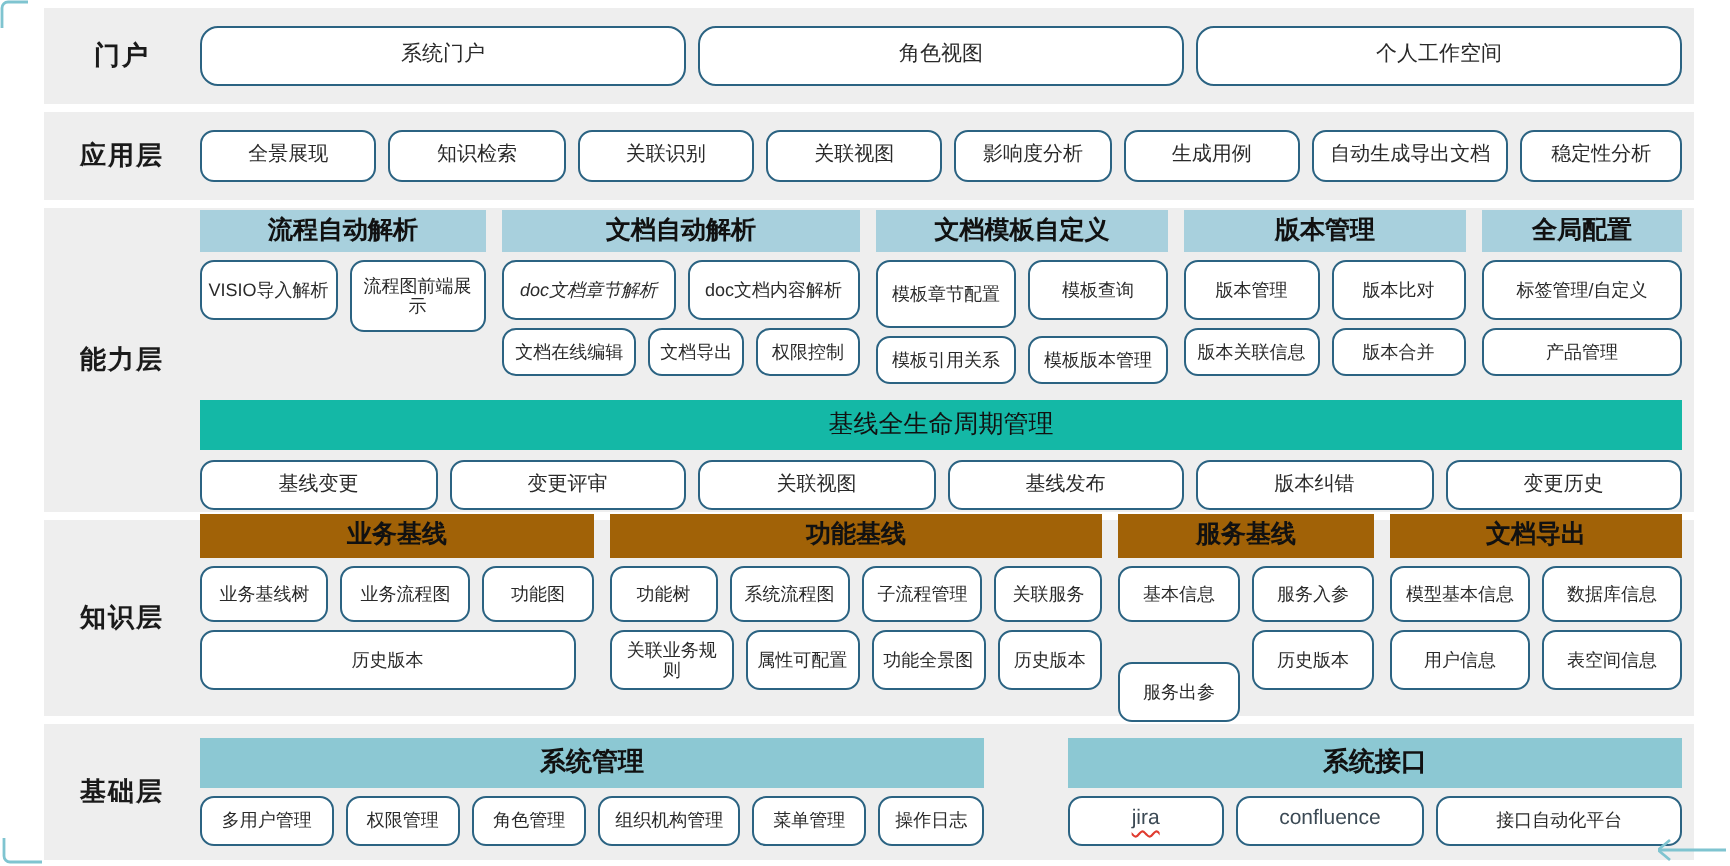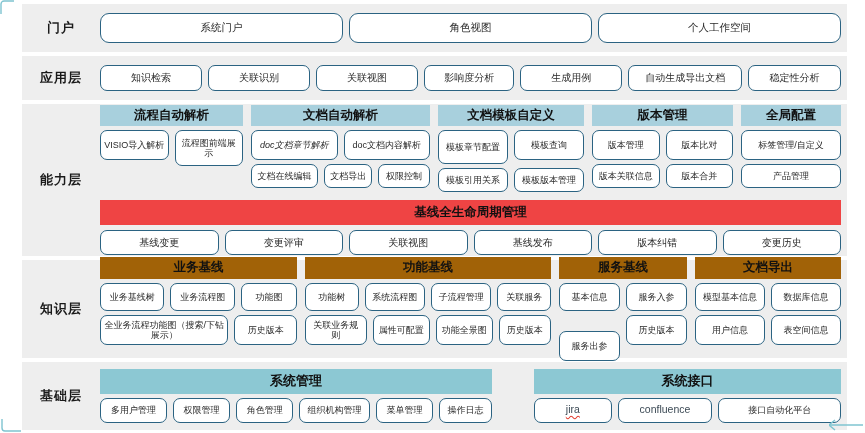--- a/index.html
+++ b/index.html
@@ -59,23 +59,23 @@
     margin-bottom: 4px;
   }
   .grp-head.gray { background: #a16207; }
   .grp-head.teal { background: #8cc8d3; font-size: 13px; padding: 5px 0; }
 
   .cols { display: flex; gap: 8px; align-items: flex-start; }
   .col { display: flex; flex-direction: column; }
   .col .pill-row + .pill-row { margin-top: 4px; }
 
   .wide-head {
-    background: #ef4444;
+    background: #14b8a6;
     text-align: center;
-    font-weight: bold;
+    font-weight: normal;
     font-size: 12.5px;
     color: #111;
     padding: 4px 0;
     margin-bottom: 5px;
   }
 
   .jira-underline {
     text-decoration: underline;
     text-decoration-style: wavy;
     text-decoration-color: #e03b2f;
@@ -99,20 +99,21 @@
         <div class="pill big" style="flex:1 1 0;height:30px;">角色视图</div>
         <div class="pill big" style="flex:1 1 0;height:30px;">个人工作空间</div>
       </div>
     </div>
   </div>
 
   <div class="band" style="top:56px; height:44px;">
     <div class="band-label">应用层</div>
     <div class="band-body">
       <div class="pill-row">
+        <div class="pill" style="flex:1.05 1 0;height:26px;font-size:10px;">全景展现</div>
         <div class="pill" style="flex:1.05 1 0;height:26px;font-size:10px;">知识检索</div>
         <div class="pill" style="flex:1.05 1 0;height:26px;font-size:10px;">关联识别</div>
         <div class="pill" style="flex:1.05 1 0;height:26px;font-size:10px;">关联视图</div>
         <div class="pill" style="flex:0.92 1 0;height:26px;font-size:10px;">影响度分析</div>
         <div class="pill" style="flex:1.05 1 0;height:26px;font-size:10px;">生成用例</div>
         <div class="pill" style="flex:1.18 1 0;height:26px;font-size:10px;">自动生成导出文档</div>
         <div class="pill" style="flex:0.95 1 0;height:26px;font-size:10px;">稳定性分析</div>
       </div>
     </div>
   </div>
@@ -201,21 +202,20 @@
       <div class="cols">
 
         <div class="col" style="flex:0 0 197px;">
           <div class="grp-head gray">业务基线</div>
           <div class="pill-row">
             <div class="pill" style="flex:1 1 0;height:28px;">业务基线树</div>
             <div class="pill" style="flex:1 1 0;height:28px;">业务流程图</div>
             <div class="pill" style="flex:0.85 1 0;height:28px;">功能图</div>
           </div>
           <div class="pill-row">
-            <div class="pill" style="flex:2.1 1 0;height:30px;">全业务流程功能图（搜索/下钻展示）</div>
             <div class="pill" style="flex:0.95 1 0;height:30px;">历史版本</div>
           </div>
         </div>
 
         <div class="col" style="flex:0 0 246px;">
           <div class="grp-head gray">功能基线</div>
           <div class="pill-row">
             <div class="pill" style="flex:1 1 0;height:28px;">功能树</div>
             <div class="pill" style="flex:1.15 1 0;height:28px;">系统流程图</div>
             <div class="pill" style="flex:1.15 1 0;height:28px;">子流程管理</div>

